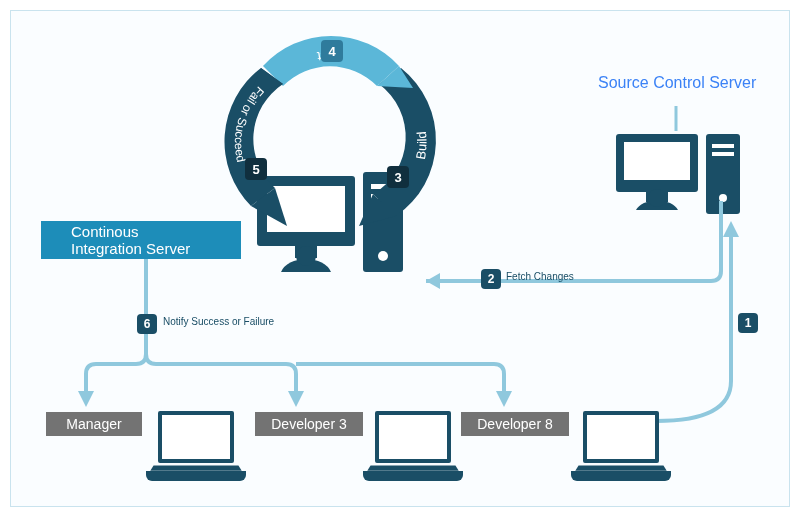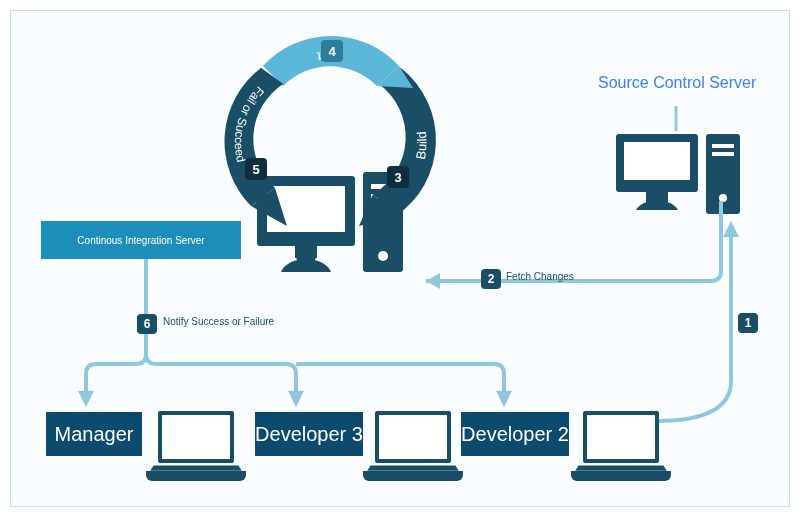--- a/index.html
+++ b/index.html
@@ -1,19 +1,19 @@
 <!DOCTYPE html>
 <html><head>
 <meta charset="utf-8">
 <style>
   *{box-sizing:border-box;margin:0;padding:0}
   body{width:800px;height:517px;font-family:Arial,Helvetica,sans-serif;background:#fff}
   .frame{position:absolute;top:10px;left:10px;width:780px;height:497px;border:1px solid #c9e3ee;background:#fafdff}
-  .label-box{position:absolute;background:#1d8db9;color:#fff;font-size:10px;display:flex;align-items:center;justify-content:center;padding:8px 14px}
-  .role-box{position:absolute;background:#0c4a6e;color:#fff;font-size:20px;display:flex;align-items:center;justify-content:center;height:44px}
+  .label-box{position:absolute;background:#1d8db9;color:#fff;font-size:15px;display:flex;align-items:center;justify-content:center;padding:8px 30px}
+  .role-box{position:absolute;background:#737373;color:#fff;font-size:14px;display:flex;align-items:center;justify-content:center;height:24px}
   .num-badge{position:absolute;width:20px;height:20px;border-radius:4px;color:#fff;font-size:12px;font-weight:bold;display:flex;align-items:center;justify-content:center}
   .num-dark{background:#1a4e66}
   .step-text{position:absolute;color:#1a4e66;font-size:10px}
   .laptop{position:absolute;width:100px;height:70px}
   .laptop .scr{position:absolute;top:0;left:12px;width:76px;height:52px;border:4px solid #1a4e66;border-radius:2px;background:#fff}
   .laptop .base{position:absolute;bottom:0;left:0;width:100px;height:10px;background:#1a4e66;border-radius:0 0 6px 6px}
   .laptop .kb{position:absolute;bottom:10px;left:6px;width:88px;height:6px;background:#1a4e66;transform:perspective(40px) rotateX(30deg)}
   svg{position:absolute;overflow:visible}
 </style>
 </head>
@@ -100,21 +100,21 @@
     <path d="M 80 95 Q 80 105 90 105 L 220 105 Q 230 105 230 115 L 230 140" stroke="#8fc8dd" stroke-width="4" fill="none"></path>
     <polygon points="230,148 222,132 238,132" fill="#8fc8dd"></polygon>
     <path d="M 230 105 L 428 105 Q 438 105 438 115 L 438 140" stroke="#8fc8dd" stroke-width="4" fill="none"></path>
     <polygon points="438,148 430,132 446,132" fill="#8fc8dd"></polygon>
   </svg>
   <div class="num-badge num-dark" style="top:303px;left:126px">6</div>
   <div class="step-text" style="top:305px;left:152px">Notify Success or Failure</div>
 
   <div class="role-box" style="top:401px;left:35px;width:96px">Manager</div>
   <div class="role-box" style="top:401px;left:244px;width:108px">Developer 3</div>
-  <div class="role-box" style="top:401px;left:450px;width:108px">Developer 2</div>
+  <div class="role-box" style="top:401px;left:450px;width:108px">Developer 8</div>
 
   <div class="laptop" style="top:400px;left:135px">
       <div class="scr"></div>
       <div class="kb"></div>
       <div class="base"></div>
     </div>
   <div class="laptop" style="top:400px;left:352px">
       <div class="scr"></div>
       <div class="kb"></div>
       <div class="base"></div>

